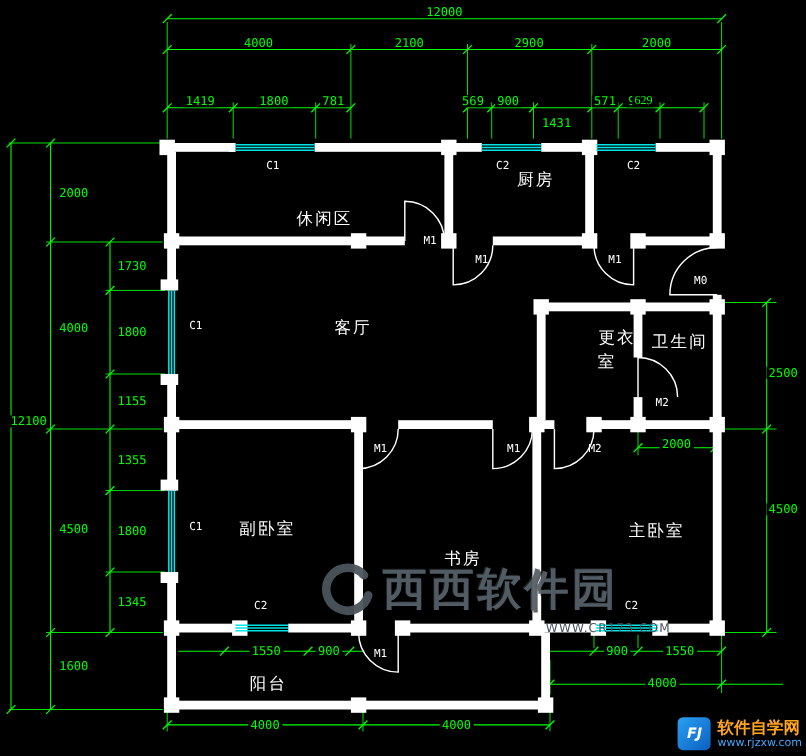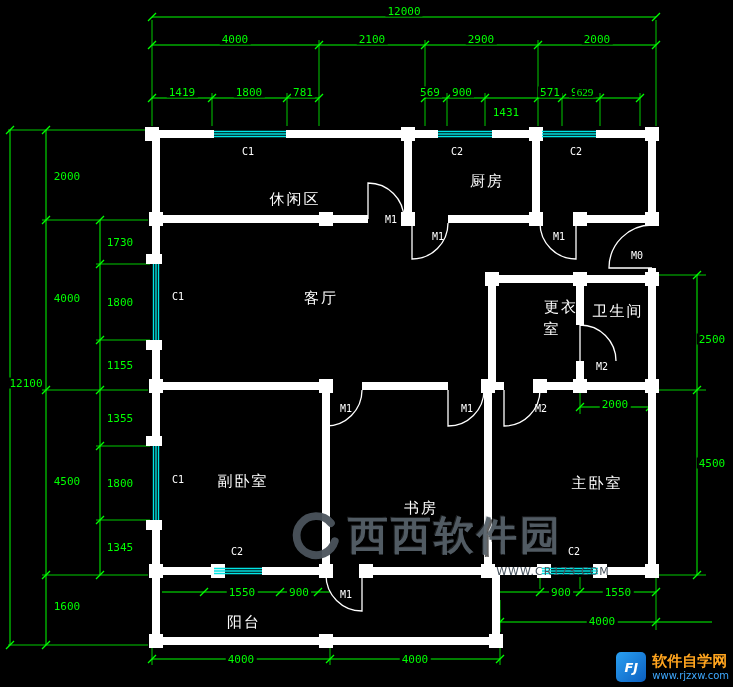--- a/index.html
+++ b/index.html
@@ -287,21 +287,21 @@
       <span class="lbl dim" style="left: 712px; top: 463px;">4500</span>
       <span class="lbl dim" style="left: 615px; top: 404px;">2000</span>
       <span class="lbl dim" style="left: 602px; top: 621px;">4000</span>
       <span class="lbl dim" style="left: 242px; top: 592px;">1550</span>
       <span class="lbl dim" style="left: 299px; top: 592px;">900</span>
       <span class="lbl dim" style="left: 561px; top: 592px;">900</span>
       <span class="lbl dim" style="left: 618px; top: 592px;">1550</span>
       <span class="lbl dim" style="left: 241px; top: 659px;">4000</span>
       <span class="lbl dim" style="left: 415px; top: 659px;">4000</span>
       <span class="lbl room" style="left: 295px; top: 181px; margin-top: 18px;">休闲区</span>
-      <span class="lbl room" style="left: 487px; top: 181px;">厨房</span>
+      <span class="lbl room" style="left: 487px; top: 164px;">厨房</span>
       <span class="lbl room" style="left: 321px; top: 298px;">客厅</span>
       <span class="lbl room" style="left: 561px; top: 307px;">更衣</span>
       <span class="lbl room" style="left: 552px; top: 329px;">室</span>
       <span class="lbl room" style="left: 618px; top: 311px;">卫生间</span>
       <span class="lbl room" style="left: 243px; top: 481px;">副卧室</span>
       <span class="lbl room" style="left: 421px; top: 508px;">书房</span>
       <span class="lbl room" style="left: 597px; top: 483px;">主卧室</span>
       <span class="lbl room" style="left: 244px; top: 622px;">阳台</span>
       <span class="lbl tag" style="left: 248px; top: 152px;">C1</span>
       <span class="lbl tag" style="left: 457px; top: 152px;">C2</span>

